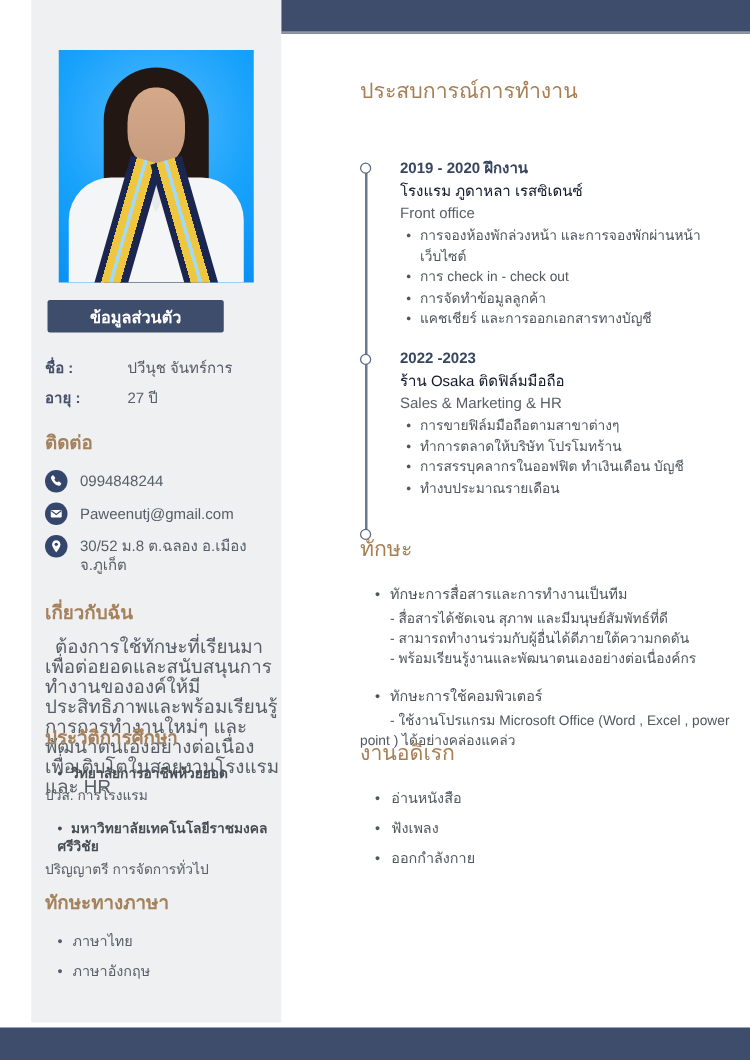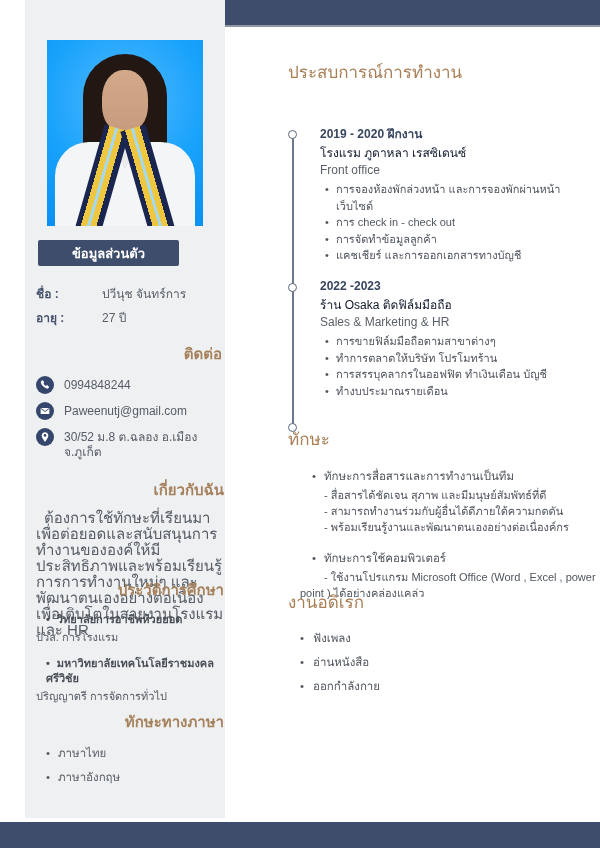--- a/index.html
+++ b/index.html
@@ -26,21 +26,21 @@
   .sash.right{left:88px;top:86px;transform:rotate(-16deg);}
 
   .personal-box{position:absolute;left:13px;top:240px;width:141px;height:26px;background:#3e4d6c;border-radius:2px;
                 display:flex;align-items:center;justify-content:center;color:#ffffff;font-weight:bold;font-size:13px;}
 
   .personal-rows{position:absolute;left:11px;top:284px;width:182px;font-size:12px;}
   .p-row{display:flex;margin-bottom:5px;}
   .p-row .lbl{width:66px;font-weight:bold;color:#46526b;flex:0 0 66px;}
   .p-row .val{color:#565d66;}
 
-  .side-header{font-weight:bold;font-size:15px;color:#a5815c;text-align:right;}
+  .side-header{font-weight:bold;font-size:15px;color:#a5815c;}
 
   .contact{position:absolute;left:11px;top:342px;width:186px;}
   .contact .side-header{margin-bottom:10px;}
   .c-item{display:flex;align-items:flex-start;margin-bottom:8px;font-size:12px;color:#565d66;}
   .c-ico{flex:0 0 18px;width:18px;height:18px;border-radius:50%;background:#34466b;margin-right:10px;
          display:flex;align-items:center;justify-content:center;}
   .c-ico svg{width:14px;height:14px;display:block;}
   .c-txt{padding-top:2px;line-height:15px;}
 
   .about{position:absolute;left:11px;top:478px;width:188px;}
@@ -70,21 +70,21 @@
   .job1{top:40px;} .job2{top:192px;}
   .job-period{font-size:12px;font-weight:bold;color:#38455f;line-height:19px;}
   .job-company{font-size:12px;font-weight:normal;color:#0f172a;line-height:18px;}
   .job-role{font-size:12px;color:#5a6069;line-height:17px;}
   ul.duties{margin:2px 0 0 0;padding-left:16px;list-style:none;}
   ul.duties li{font-size:11px;color:#50565e;line-height:16.5px;position:relative;}
   ul.duties li::before{content:"•";position:absolute;left:-11px;}
 
   .skills{position:absolute;left:288px;top:425px;width:312px;}
   .skills .main-header{margin-bottom:16px;}
-  .skill-group{margin-bottom:15px;margin-left:12px;}
+  .skill-group{margin-bottom:15px;}
   .skill-title{font-size:11.5px;color:#4e545c;margin:0 0 2px 12px;line-height:17px;}
   .skill-title::before{content:"•";margin-right:8px;}
   .skill-detail{font-size:11px;color:#50565e;line-height:16px;margin:0;padding-left:0;text-indent:24px;}
 
   .hobbies{position:absolute;left:288px;top:588px;width:306px;}
   .hobbies .main-header{margin-bottom:14px;}
   .hobby-item{font-size:11.5px;color:#50565e;margin:0 0 6px 12px;}
   .hobby-item::before{content:"•";margin-right:9px;}
 </style>
 </head>
@@ -216,18 +216,18 @@
       <p class="skill-detail">- พร้อมเรียนรู้งานและพัฒนาตนเองอย่างต่อเนื่องค์กร</p>
     </div>
     <div class="skill-group">
       <p class="skill-title">ทักษะการใช้คอมพิวเตอร์</p>
       <p class="skill-detail">- ใช้งานโปรแกรม Microsoft Office (Word , Excel , power point ) ได้อย่างคล่องแคล่ว</p>
     </div>
   </div>
 
   <div class="hobbies">
     <div class="main-header">งานอดิเรก</div>
+    <p class="hobby-item">อ่านหนังสือ</p>
     <p class="hobby-item">ฟังเพลง</p>
-    <p class="hobby-item">อ่านหนังสือ</p>
     <p class="hobby-item">ออกกำลังกาย</p>
   </div>
 
 </div>
 
 </body></html>

